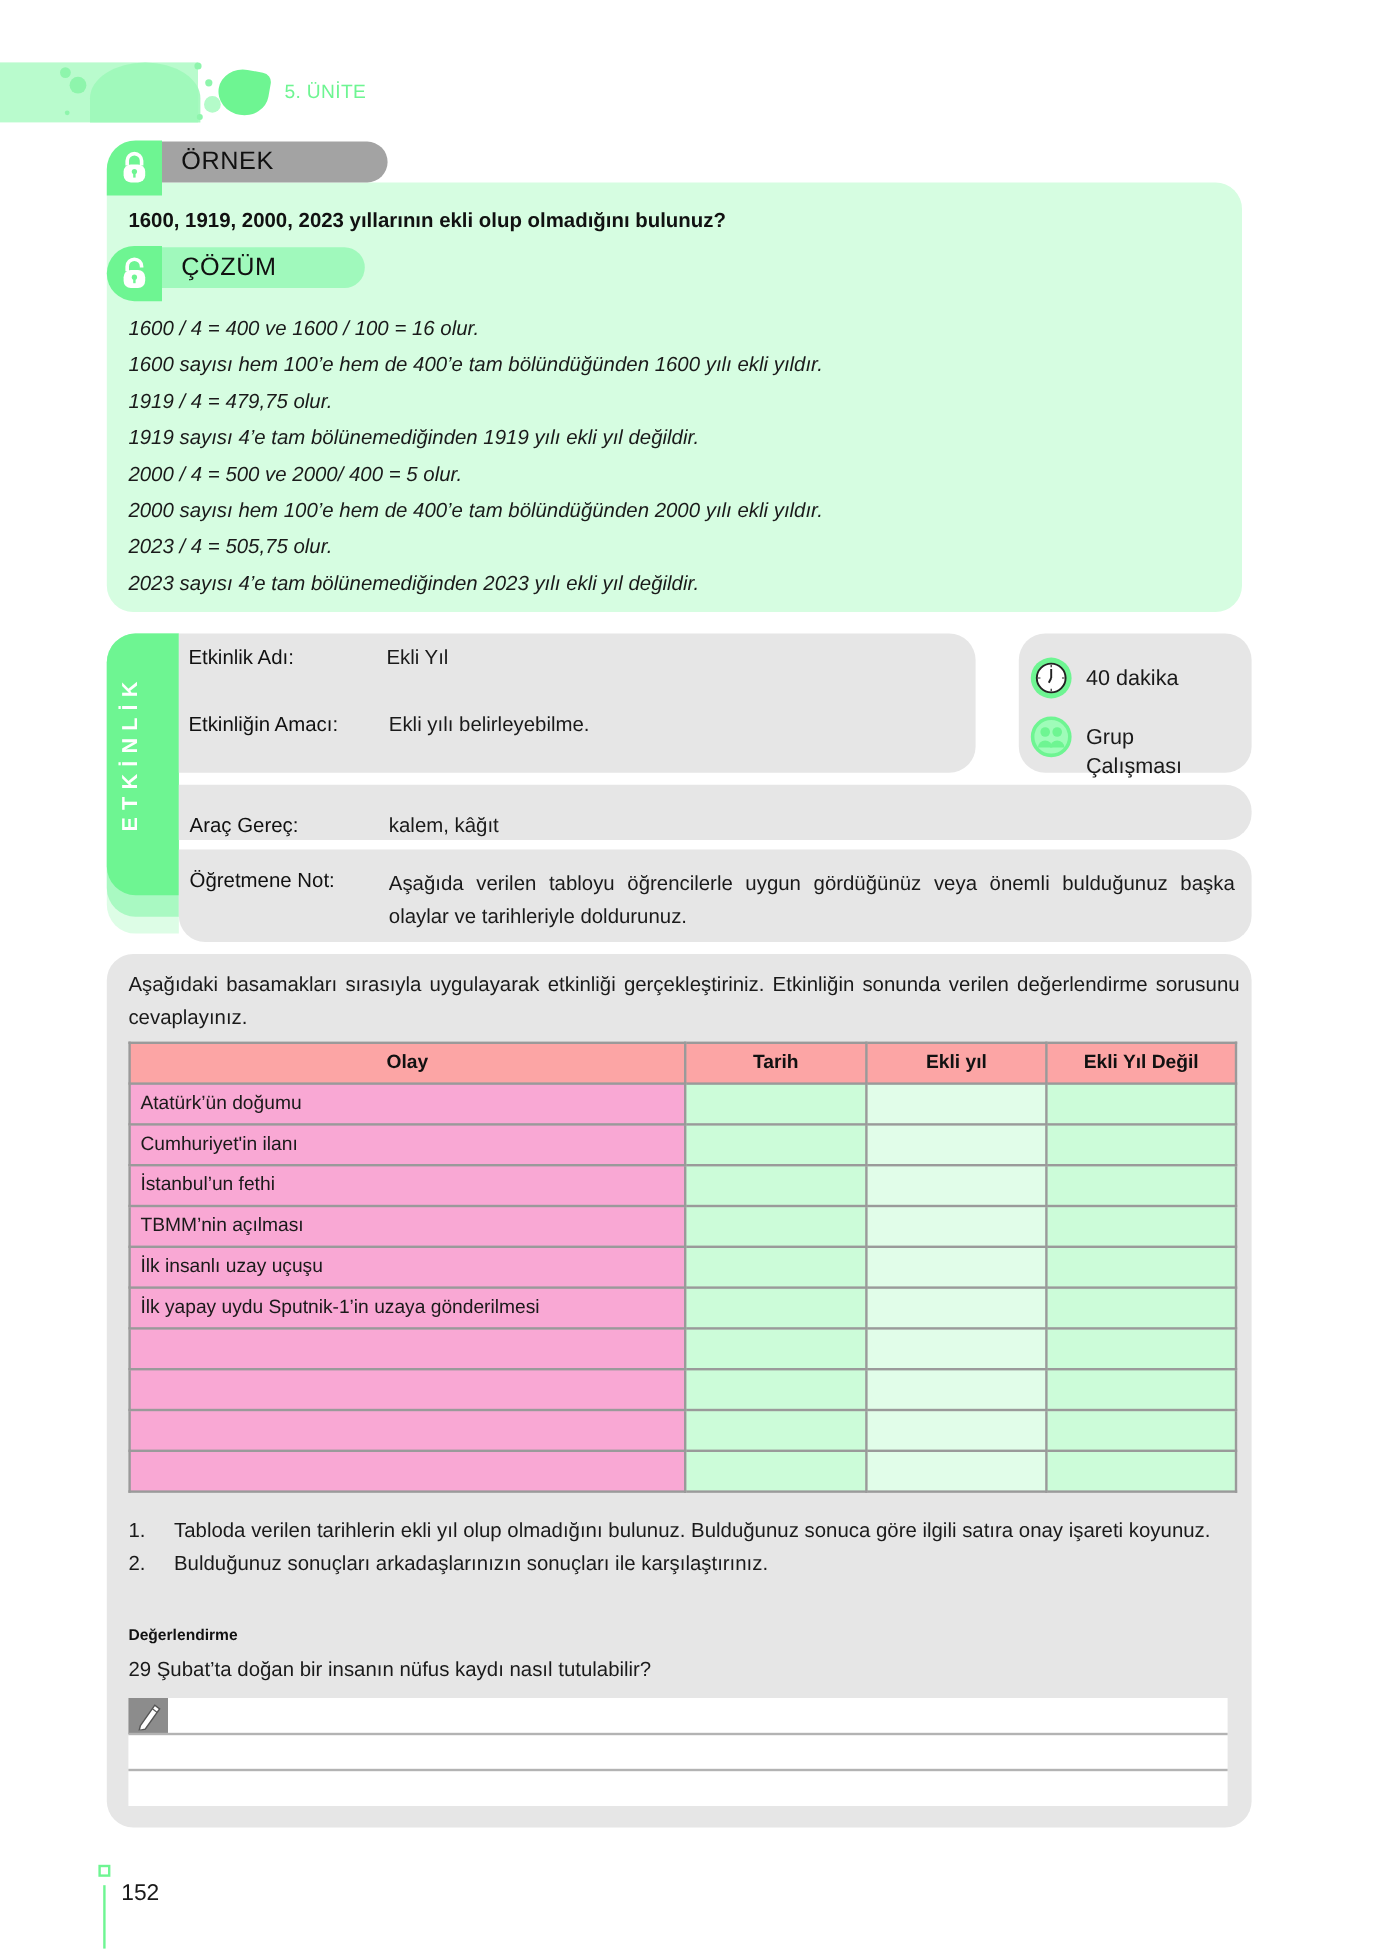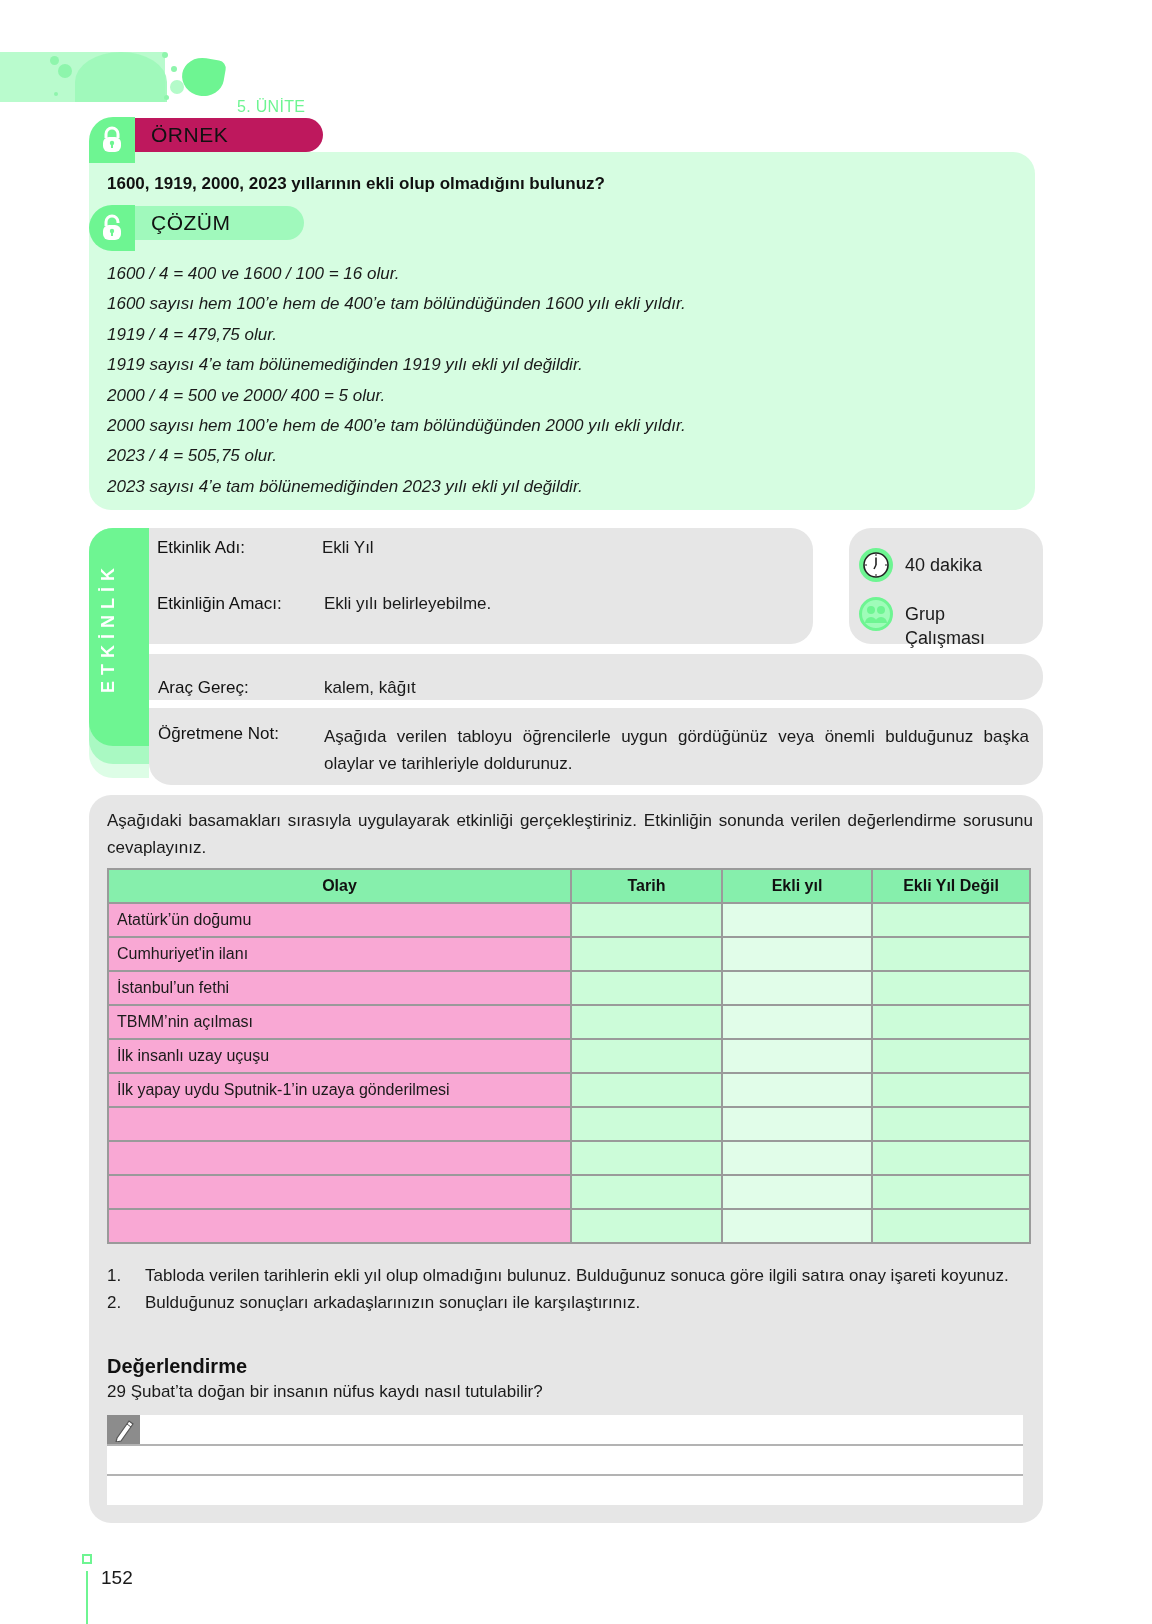--- a/index.html
+++ b/index.html
@@ -4,30 +4,30 @@
 <style>
   * { box-sizing: border-box; margin: 0; padding: 0; }
   html, body { width: 1152px; height: 1624px; background: #ffffff; overflow: hidden; }
   body { position: relative; font-family: "Liberation Sans", sans-serif; color: #1a1a1a; }
 
   
   .hdr-band { position: absolute; left: 0; top: 52px; width: 165px; height: 50px; background: #b9fbcd; }
   .hdr-blob1 { position: absolute; left: 75px; top: 52px; width: 92px; height: 50px; background: #9df8b9; border-radius: 50% 50% 0 0 / 60% 60% 0 0; opacity: .9; }
   .hdr-dot { position: absolute; border-radius: 50%; background: #8ef5ac; }
   .hdr-leaf { position: absolute; left: 182px; top: 58px; width: 42px; height: 38px; background: #6ef592; border-radius: 50% 8px 50% 50%; transform: rotate(10deg); }
-  .unit-label { position: absolute; left: 237px; top: 69px; font-size: 16px; color: #6ef592; letter-spacing: .3px; margin-top: 29px; }
+  .unit-label { position: absolute; left: 237px; top: 69px; font-size: 16px; color: #6ef592; letter-spacing: .3px; }
 
   
   .ex-box { position: absolute; left: 89px; top: 152px; width: 946px; height: 358px; background: #d6fde1; border-radius: 0 22px 22px 22px; }
   .tag { position: absolute; height: 34px; display: flex; align-items: center; }
   .tag .ic { width: 46px; height: 46px; background: #6ef592; border-radius: 22px 0 0 0; display: flex; align-items: center; justify-content: center; }
   .tag .lbl { height: 34px; background: #a0f9bc; border-radius: 0 18px 18px 0; padding: 0 40px 0 16px; display: flex; align-items: center; font-size: 21px; color: #111; letter-spacing: .5px; }
   .tag-ornek { left: 89px; top: 118px; }
   .tag-ornek .ic { height: 46px; margin-top: 10px; border-radius: 24px 0 0 0; }
-  .tag-ornek .lbl { width: 188px; background: #be185d; }
+  .tag-ornek .lbl { width: 188px; background: #a3a3a3; }
   .tag-cozum { left: 89px; top: 206px; }
   .tag-cozum .ic { height: 46px; margin-top: 10px; border-radius: 24px 0 0 24px; }
   .tag-cozum .lbl { width: 169px; text-align: center; }
   .question { position: absolute; left: 107px; top: 174px; font-size: 17px; font-weight: bold; color: #111; }
   .sol-lines { position: absolute; left: 107px; top: 263px; }
   .sol-lines div { font-size: 17px; height: 30.4px; line-height: 22px; color: #1a1a1a; font-style: italic; }
 
   
   .etk-side-bg { position: absolute; left: 89px; top: 528px; width: 60px; height: 250px; background: #ddfde6; border-radius: 24px 0 0 24px; }
   .etk-side2 { position: absolute; left: 89px; top: 528px; width: 60px; height: 236px; background: #a9f9c2; border-radius: 24px 0 0 24px; }
@@ -44,32 +44,32 @@
 
   .round-ic { position: absolute; width: 34px; height: 34px; border-radius: 50%; background: #6ef592; display: flex; align-items: center; justify-content: center; }
   .side-txt { position: absolute; font-size: 18px; line-height: 24px; color: #1a1a1a; }
 
   
   .main-box { position: absolute; left: 89px; top: 795px; width: 954px; height: 728px; background: #e6e6e6; border-radius: 22px; }
   .intro { position: absolute; left: 107px; top: 807px; width: 926px; font-size: 17px; line-height: 27px; color: #1a1a1a; text-align: justify; }
 
   table.evt { position: absolute; left: 107px; top: 868px; width: 924px; border-collapse: collapse; }
   table.evt th, table.evt td { border: 2px solid #9a9a9a; }
-  table.evt th { background: #86efac; height: 34px; font-size: 16px; font-weight: bold; color: #111; text-align: center; }
+  table.evt th { background: #fca5a5; height: 34px; font-size: 16px; font-weight: bold; color: #111; text-align: center; }
   table.evt td { height: 34px; font-size: 16px; color: #1a1a1a; padding: 0 8px; }
   td.c-olay { background: #f9a8d4; width: 463px; }
   td.c-tarih { background: #ccfcd9; width: 151px; }
   td.c-ekli { background: #e1fde9; width: 150px; }
   td.c-degil { background: #ccfcd9; }
 
   .steps { position: absolute; left: 107px; top: 1262px; width: 926px; font-size: 17px; color: #1a1a1a; }
   .step { display: flex; line-height: 27px; }
   .step .n { width: 38px; flex: none; }
   .step .t { flex: 1; }
-  .deg-title { position: absolute; left: 107px; top: 1355px; font-size: 20px; font-weight: bold; color: #111; }
+  .deg-title { position: absolute; left: 107px; top: 1355px; font-size: 13px; font-weight: bold; color: #111; }
   .deg-q { position: absolute; left: 107px; top: 1382px; font-size: 17px; color: #1a1a1a; }
   .answer { position: absolute; left: 107px; top: 1415px; width: 916px; height: 90px; background: #ffffff; }
   .answer .ln { position: absolute; left: 0; width: 100%; height: 2px; background: #b3b3b3; }
   .pencil { position: absolute; left: 0; top: 0; width: 33px; height: 30px; background: #8c8c8c; display: flex; align-items: center; justify-content: center; }
 
   .page-line { position: absolute; left: 86px; top: 1571px; width: 2px; height: 53px; background: #6ef592; }
   .page-sq { position: absolute; left: 82px; top: 1554px; width: 10px; height: 10px; border: 2px solid #6ef592; background: #fff; }
   .page-num { position: absolute; left: 101px; top: 1567px; font-size: 19px; color: #1a1a1a; }
 </style>
 </head>

